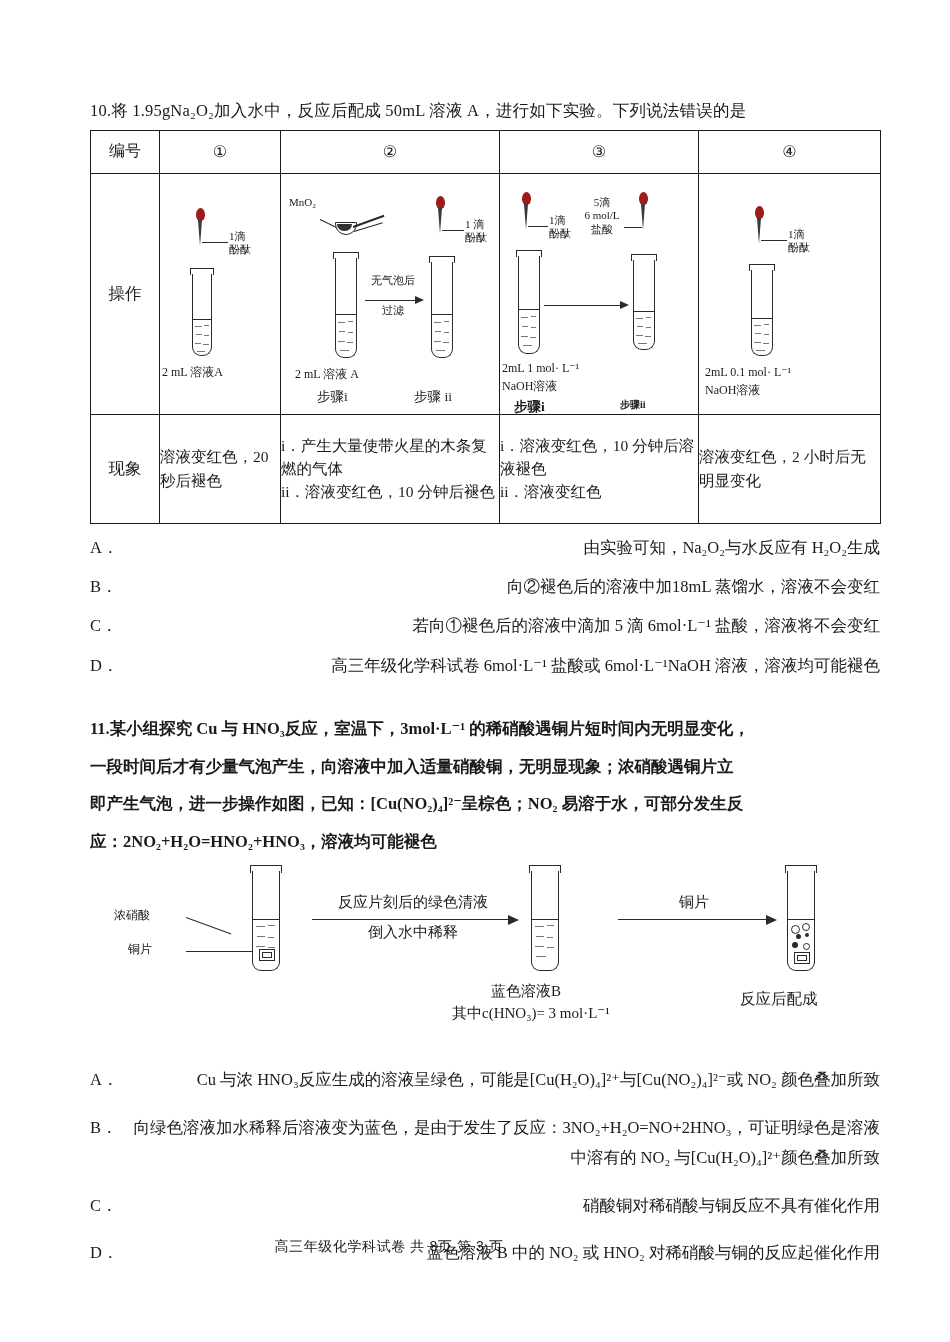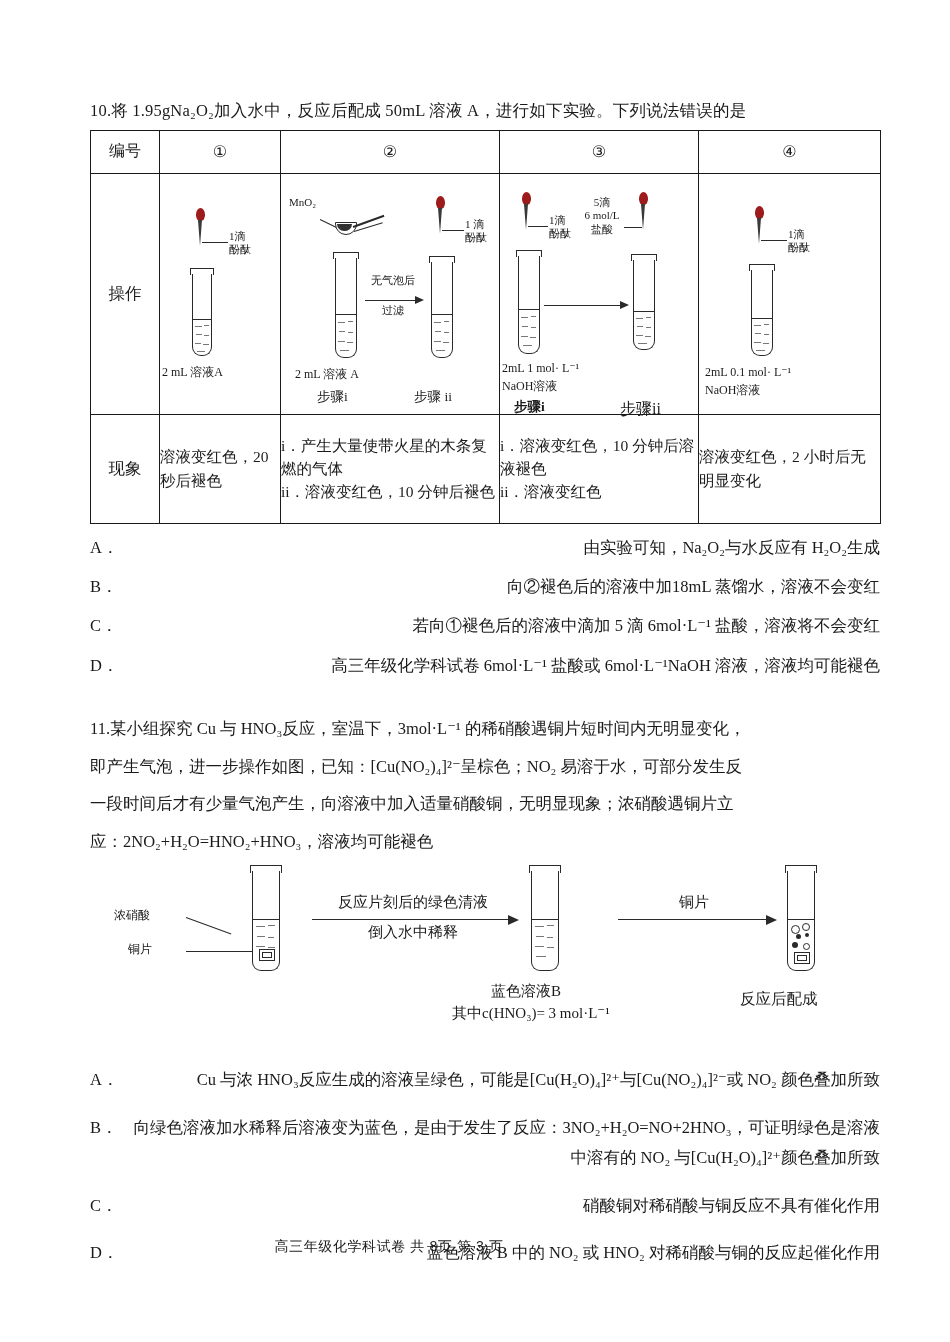--- a/index.html
+++ b/index.html
@@ -198,21 +198,21 @@
   .opt .lbl {
     flex: 0 0 auto;
     width: 31px;
   }
   .opt .body { flex: 1 1 auto; text-align: right; }
 
   .opts-q10 { margin-top: 11px; }
   .opts-q11 { margin-top: 14px; }
   .opts-q11 .opt { margin-bottom: 17px; line-height: 1.85; }
 
-  .q11-stem { margin-top: 32px; }
+  .q11-stem { margin-top: 32px; font-weight: bold; }
   .q11-stem p { margin: 0 0 2px 0; }
 
   
   .fig11 {
     position: relative;
     width: 790px;
     height: 180px;
     margin-top: 12px;
   }
 
@@ -373,21 +373,21 @@
             <div class="tube" style="left:133px; top:86px; width:22px; height:90px;"></div>
             <div class="liquid" style="left:134px; top:137px; width:20px; height:38px;">
               <i style="left:2px; top:6px; width:7px;"></i>
                   <i style="left:12px; top:5px; width:5px;"></i>
               <i style="left:3px; top:14px; width:6px;"></i>
                   <i style="left:12px; top:15px; width:5px;"></i>
               <i style="left:2px; top:23px; width:7px;"></i>
                   <i style="left:11px; top:24px; width:6px;"></i>
               <i style="left:4px; top:31px; width:9px;"></i>
             </div>
-            <div class="cap" style="left:120px; top:224px; font-size:16px; font-weight:normal;text-align:right;">步骤ii</div>
+            <div class="cap" style="left:120px; top:224px; font-size:10px; font-weight:bold;text-align:right;">步骤ii</div>
           </div>
         </td>
 
         <td class="op-cell">
           <div class="fig">
             <div class="dropper-bulb abs" style="left:56px; top:32px;"></div>
             <div class="dropper-stem abs" style="left:58px; top:44px;"></div>
             <div class="lead" style="left:62px; top:66px; width:26px;"></div>
             <div class="note" style="left:89px; top:54px;">
               <span>1滴</span><br>
@@ -445,22 +445,22 @@
         <span class="body">若向①褪色后的溶液中滴加 5 滴 6mol·L⁻¹ 盐酸，溶液将不会变红</span>
       </div>
       <div class="opt">
         <span class="lbl">D．</span>
         <span class="body">高三年级化学科试卷 6mol·L⁻¹ 盐酸或 6mol·L⁻¹NaOH 溶液，溶液均可能褪色</span>
       </div>
     </div>
 
     <div class="q11-stem">
       <p class="q-para">11.某小组探究 Cu 与 HNO₃反应，室温下，3mol·L⁻¹ 的稀硝酸遇铜片短时间内无明显变化，</p>
+      <p class="q-para">一段时间后才有少量气泡产生，向溶液中加入适量硝酸铜，无明显现象；浓硝酸遇铜片立</p>
       <p class="q-para">即产生气泡，进一步操作如图，已知：[Cu(NO₂)₄]²⁻呈棕色；NO₂ 易溶于水，可部分发生反</p>
-      <p class="q-para">一段时间后才有少量气泡产生，向溶液中加入适量硝酸铜，无明显现象；浓硝酸遇铜片立</p>
       <p class="q-para">应：2NO₂+H₂O=HNO₂+HNO₃，溶液均可能褪色</p>
     </div>
 
     <div class="fig11">
 
       <div class="cap" style="left:24px; top:36px;">浓硝酸</div>
       <div class="lead" style="left:96px; top:46px; width:48px; transform:rotate(20deg); transform-origin:left center;"></div>
       <div class="cap" style="left:38px; top:70px;">铜片</div>
       <div class="lead" style="left:96px; top:80px; width:68px;"></div>
 

